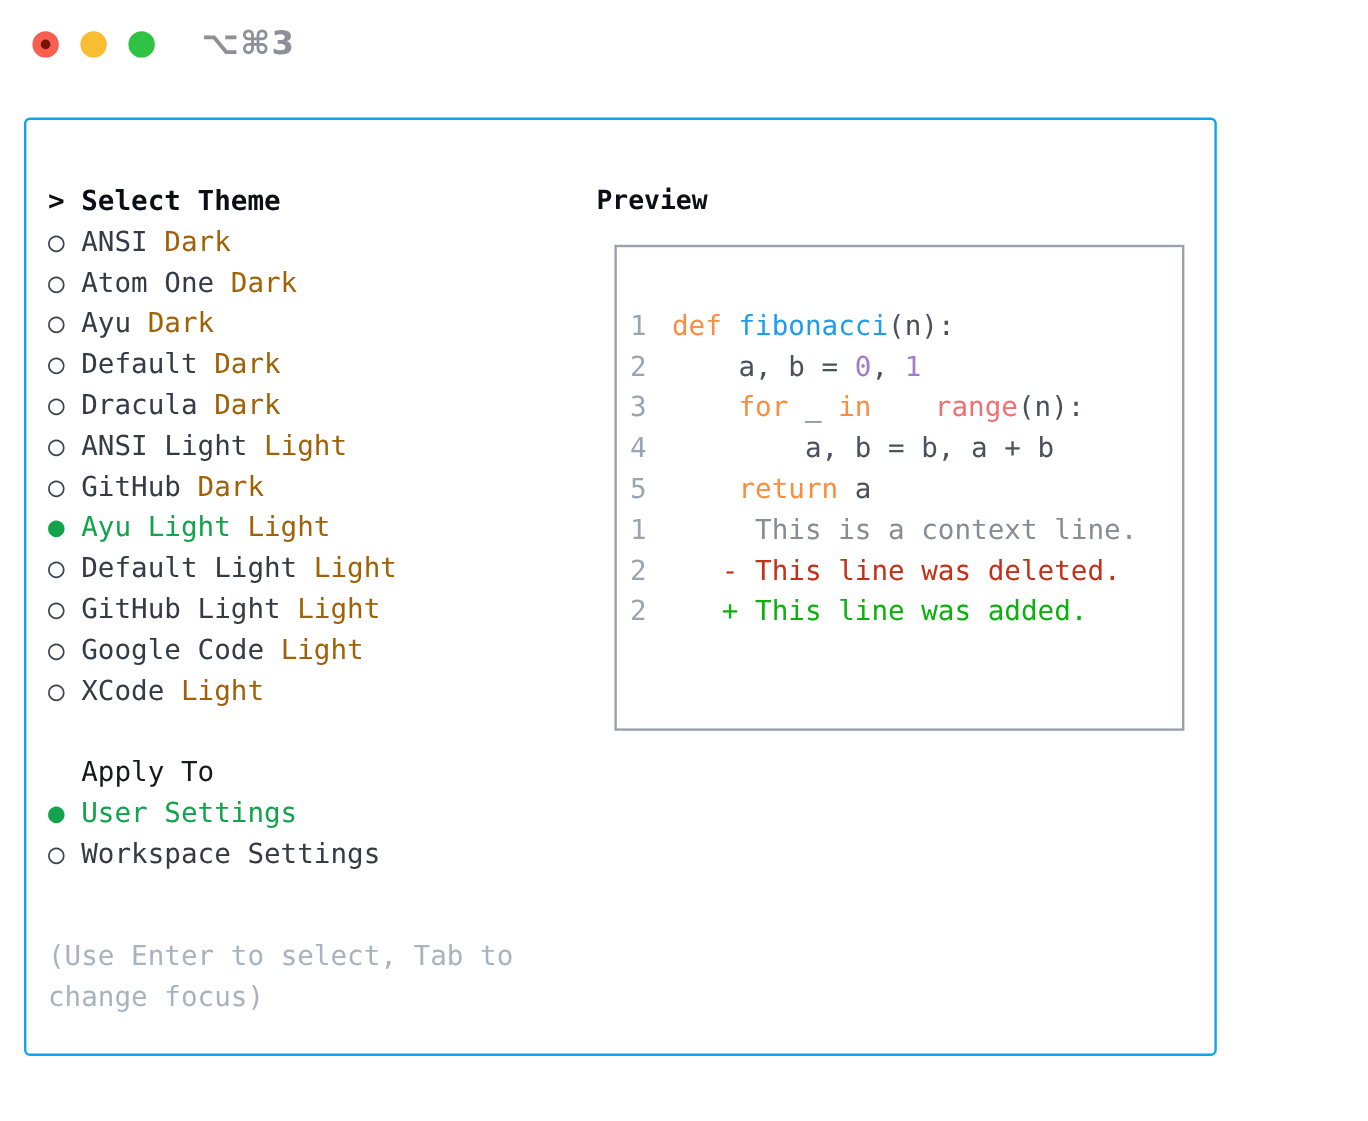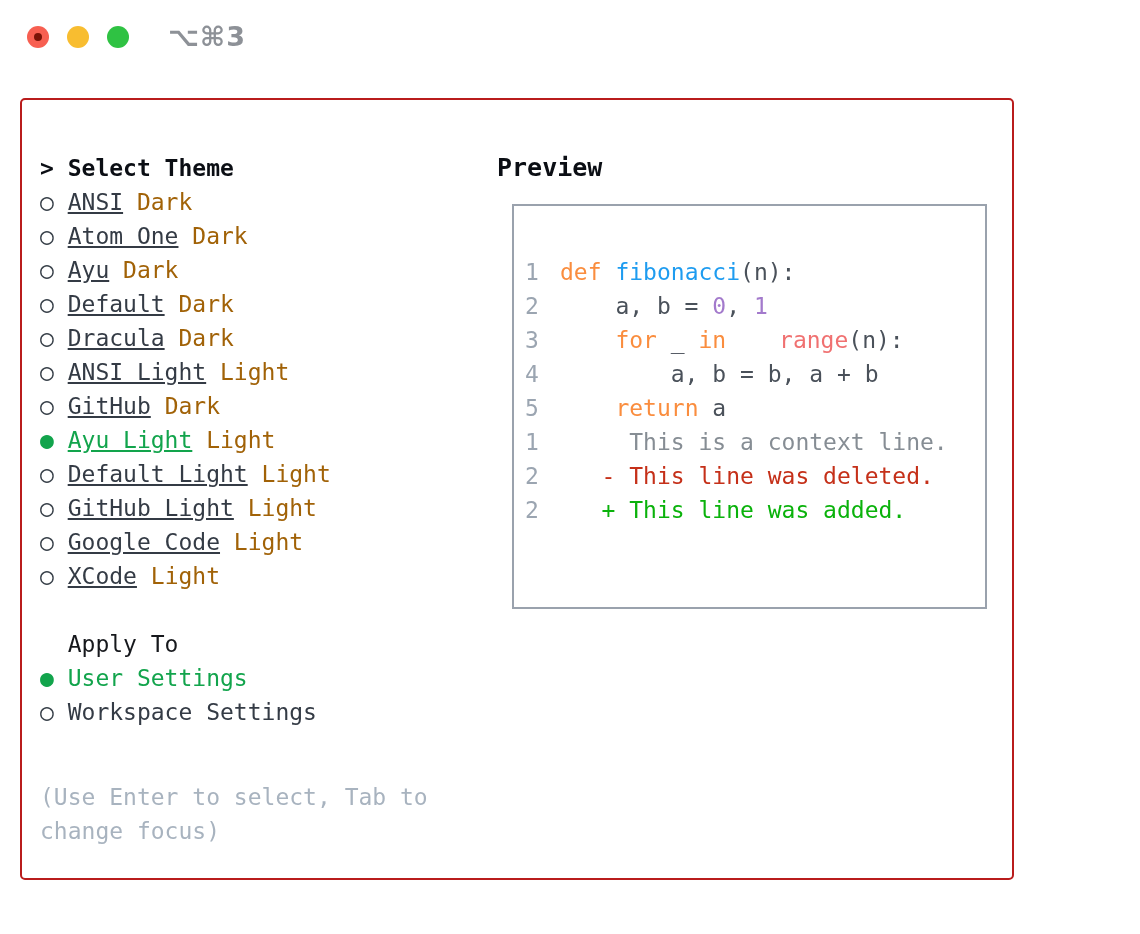--- a/index.html
+++ b/index.html
@@ -25,44 +25,44 @@
   }
   .shortcut {
     position:absolute; left:168px; top:21px;
     font-family:"DejaVu Sans", sans-serif; font-size:27px; font-weight:bold;
     color:#8d9197; letter-spacing:1px;
   }
 
   
   .panel {
     position:absolute; left:20px; top:98px; width:994px; height:782px;
-    border:2px solid #b91c1c; border-radius:5px; background:#ffffff;
+    border:2px solid #0ea5e9; border-radius:5px; background:#ffffff;
   }
 
   .row { line-height:34px; font-size:23px; white-space:pre; }
   .spacer { height:34px; }
 
   
   .left-col { position:absolute; left:18px; top:51px; width:450px; }
   .marker { display:inline-block; width:2ch; color:#3a424b; }
   .prompt-row .marker { color:#0b0e14; font-weight:bold; }
   .section-title { color:#0b0e14; font-weight:bold; }
-  .t-name { color:#343b45;text-decoration:underline; }
+  .t-name { color:#343b45; }
   .t-variant { color:#a16207; margin-left:1ch;text-align:center; }
   .theme-item.selected .t-name,
   .theme-item.selected .marker,
   .apply-item.selected .o-label,
   .apply-item.selected .marker { color:#12a44c; }
   .apply-title { color:#16181c; }
   .o-label { color:#343b45; }
   .hint { color:#a8b3bf; white-space:normal; width:30ch; margin-top:51px; }
 
   
   .right-col { position:absolute; left:475px; top:51px; }
-  .preview-title { color:#0b0e14; font-weight:bold; font-size:25px; line-height:34px; }
+  .preview-title { color:#0b0e14; font-weight:bold; font-size:22px; line-height:34px; }
   .code-box {
     margin-top:19px; margin-left:15px; width:475px; height:405px;
     border:2px solid #9aa2ad; background:#ffffff;
     padding:49px 0 0 11px; overflow:hidden;
   }
   .code-line { display:flex; line-height:34px; font-size:23px; }
   .ln { display:inline-block; width:35px; color:#9ba5b1; flex:0 0 35px; }
   .code-text { white-space:pre; }
   .tk-keyword  { color:#fa8d3e; }
   .tk-function { color:#1e9cf0; }

